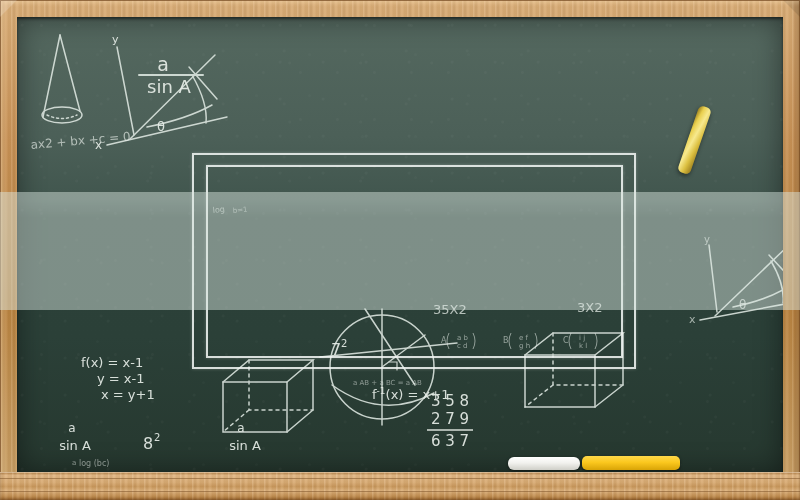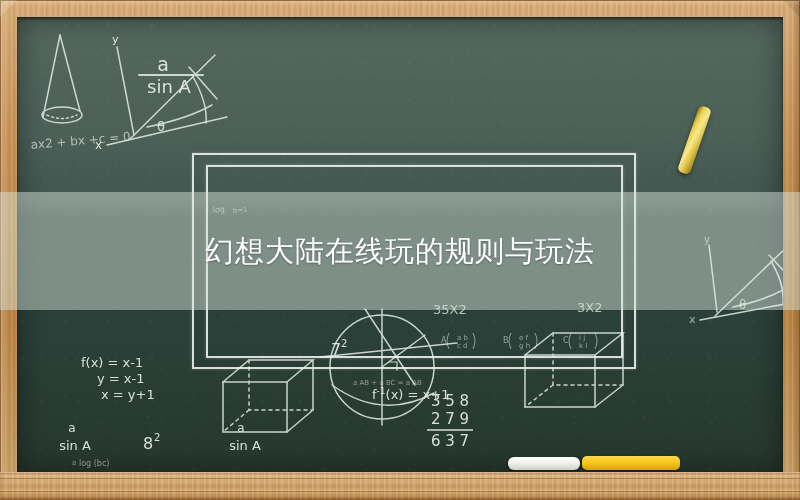--- a/index.html
+++ b/index.html
@@ -302,21 +302,20 @@
       </svg>
     </div>
 
     <div class="deco-rect outer"></div>
     <div class="deco-rect inner"></div>
 
     <div class="chalk-stick chalk-yellow-board"></div>
   </div>
 
   <div class="band"></div>
-  <div class="band-title">幻想大陆在线玩的规则与玩法</div>
 
   <div class="chalk-tray-white"></div>
   <div class="chalk-tray-yellow"></div>
 
   <div class="ledge">
     <div class="ledge-line" style="top:6px;"></div>
     <div class="ledge-line" style="top:19px;"></div>
   </div>
 
 </div>

